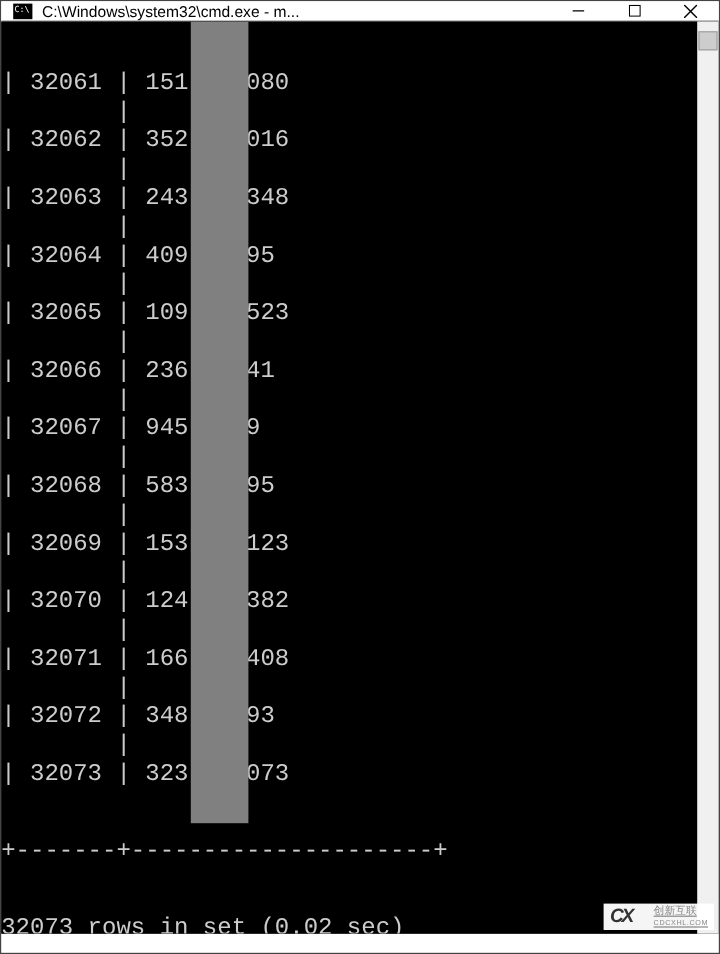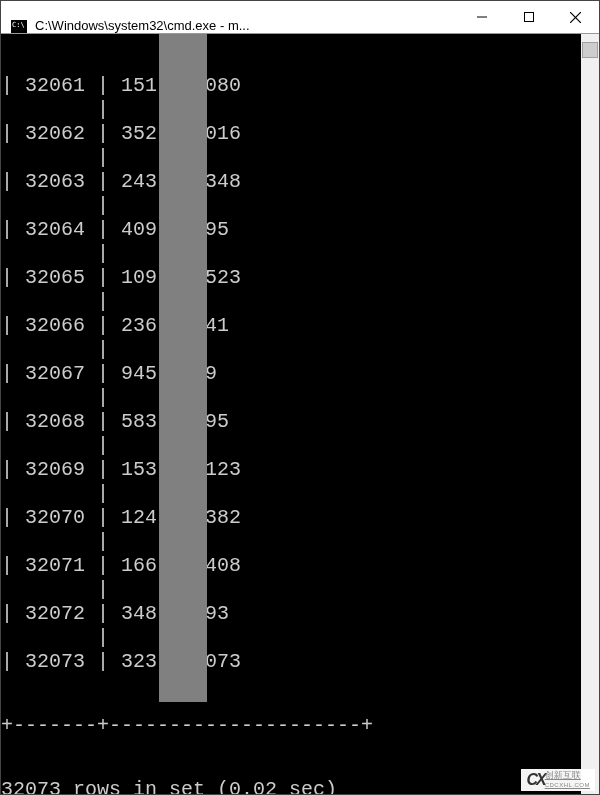--- a/index.html
+++ b/index.html
@@ -5,24 +5,24 @@
     * { margin: 0; padding: 0; box-sizing: border-box; }
     body {
       width: 600px;
       height: 795px;
       background: #fff;
       font-family: "Segoe UI", Tahoma, sans-serif;
       overflow: hidden;
       border: 1px solid #444;
     }
     .titlebar {
-      height: 33px;
+      height: 17px;
       background: #fff;
       display: flex;
-      align-items: flex-end;
+      align-items: center;
       border-bottom: 1px solid #999;
     }
     .app-icon {
       width: 16px;
       height: 13px;
       background: #000;
       margin: 0 8px 0 10px;
       position: relative;
     }
     .app-icon::before {
@@ -106,21 +106,21 @@
     }
     .bottom-border {
       letter-spacing: 0;
     }
     .watermark {
       position: absolute;
       right: 4px;
       bottom: 3px;
       display: flex;
       align-items: center;
-      gap: 0;
+      gap: 18px;
       background: rgba(255,255,255,0.96);
       padding: 2px 5px;
       font-size: 9px;
       color: #888;
       font-family: Arial, sans-serif;
     }
     .watermark .logo {
       font-size: 16px;
       font-weight: bold;
       color: #333;

